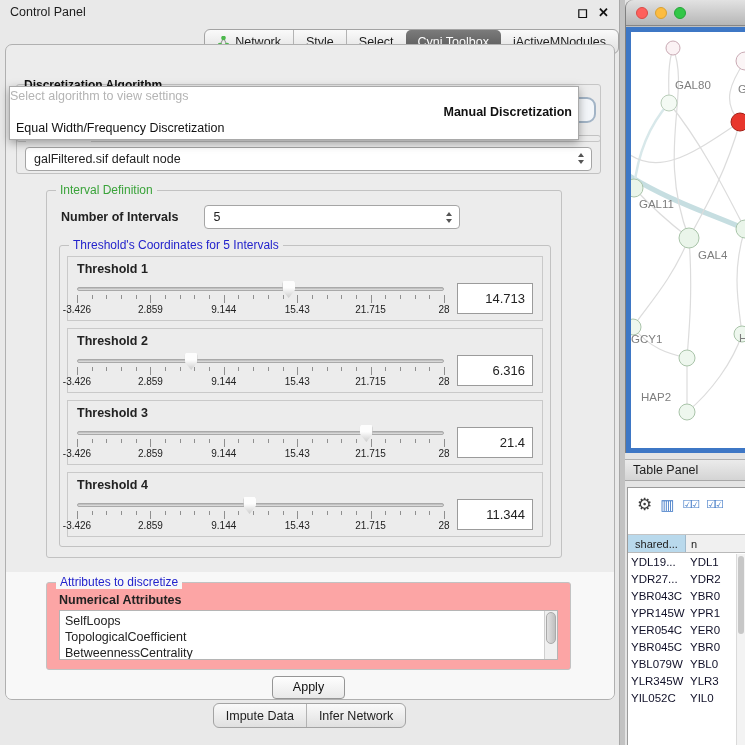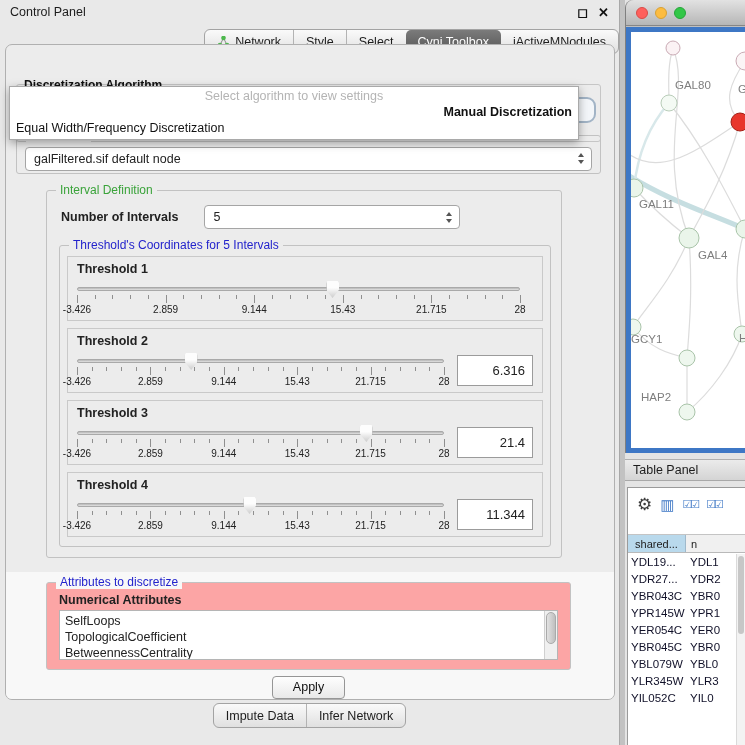--- a/index.html
+++ b/index.html
@@ -33,21 +33,21 @@
   .algo-group-box { position:absolute; left:10px; right:13px; top:39px; height:58px;
                     border:1px solid #c6c6c6; border-radius:3px; }
   .algo-legend { position:absolute; left:18px; top:33px; font-size:12px; font-weight:bold;
                  color:#111; z-index:1; }
   .algo-combo-fragment { position:absolute; left:300px; right:18px; top:52px; height:26px;
                          border:2px solid #a2b4c6; background:#f3f6f9; border-radius:9px; z-index:2; }
 
   .popup { position:absolute; left:3px; top:41px; width:570px; background:#fff;
            border:1px solid #a9a9a9; box-shadow:0 3px 9px rgba(0,0,0,.35); z-index:5;
            padding:1px 0 3px; }
-  .popup-placeholder { text-align:center; color:#b4b4b4; font-size:12.5px; line-height:16px; }
+  .popup-placeholder { color:#b4b4b4; font-size:12.5px; line-height:16px; }
   .popup-item { font-size:12.5px; line-height:16px; padding:0 6px; color:#111; }
   .popup-item.bold { font-weight:bold;text-align:right; }
 
   .top-spacer { height:102px; }
 
   .group { position:relative; border:1px solid #c2c2c2; border-radius:3px; }
   .legend { position:absolute; top:-8px; left:9px; padding:0 4px; font-size:12px;
             background:#ececec; white-space:nowrap; }
   .legend-green { color:var(--legend-green,#3aa33a); }
   .legend-blue  { color:var(--legend-blue,#2323cc); }
@@ -273,20 +273,21 @@
                   </div>
                   <div class="scale" data-name="slider-scale-labels">
                     <span class="scale-label" data-name="scale-label" style="left: 0%;">-3.426</span>
                     <span class="scale-label" data-name="scale-label" style="left: 20%;">2.859</span>
                     <span class="scale-label" data-name="scale-label" style="left: 40%;">9.144</span>
                     <span class="scale-label" data-name="scale-label" style="left: 60%;">15.43</span>
                     <span class="scale-label" data-name="scale-label" style="left: 80%;">21.715</span>
                     <span class="scale-label" data-name="scale-label" style="left: 100%;">28</span>
                   </div>
                 </div>
+                <div class="value-box" data-name="threshold-value">14.713</div>
               </div>
             </div>
             <div class="threshold" data-name="threshold-block">
               <div class="t-label" data-name="threshold-label">Threshold 2</div>
               <div class="t-row" data-name="threshold-row">
                 <div class="slider-zone" data-name="threshold-slider">
                   <div class="track" data-name="slider-track">
                     <div class="thumb" data-name="slider-thumb" style="left: 30.9998%;"></div>
                   </div>
                   <div class="ticks" data-name="slider-ticks">

